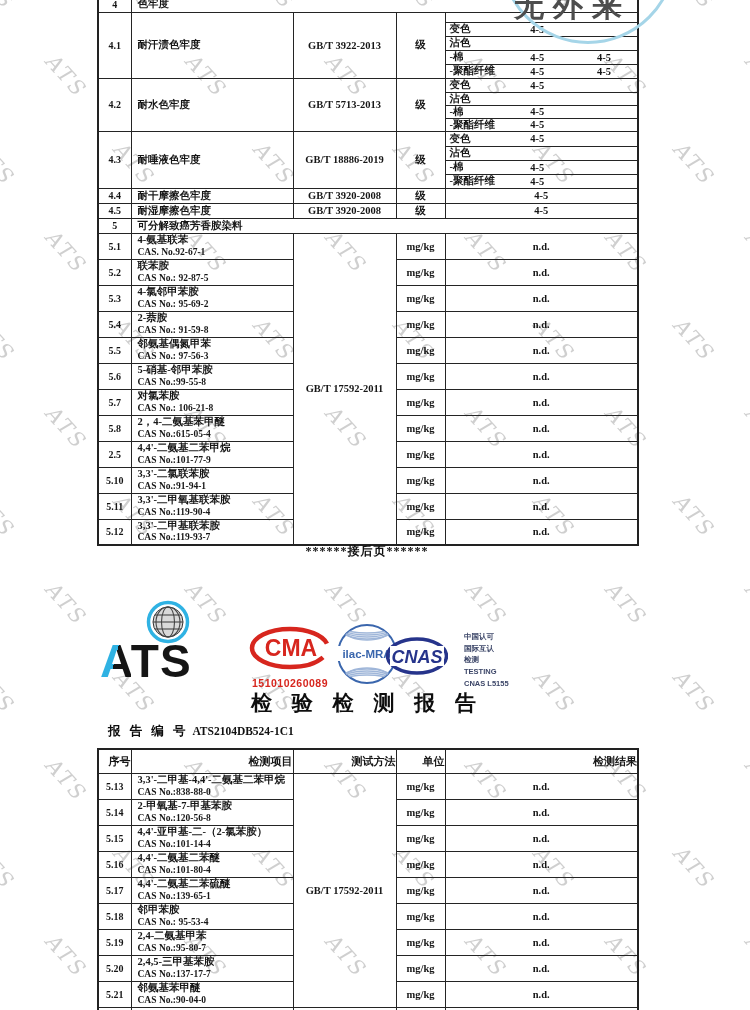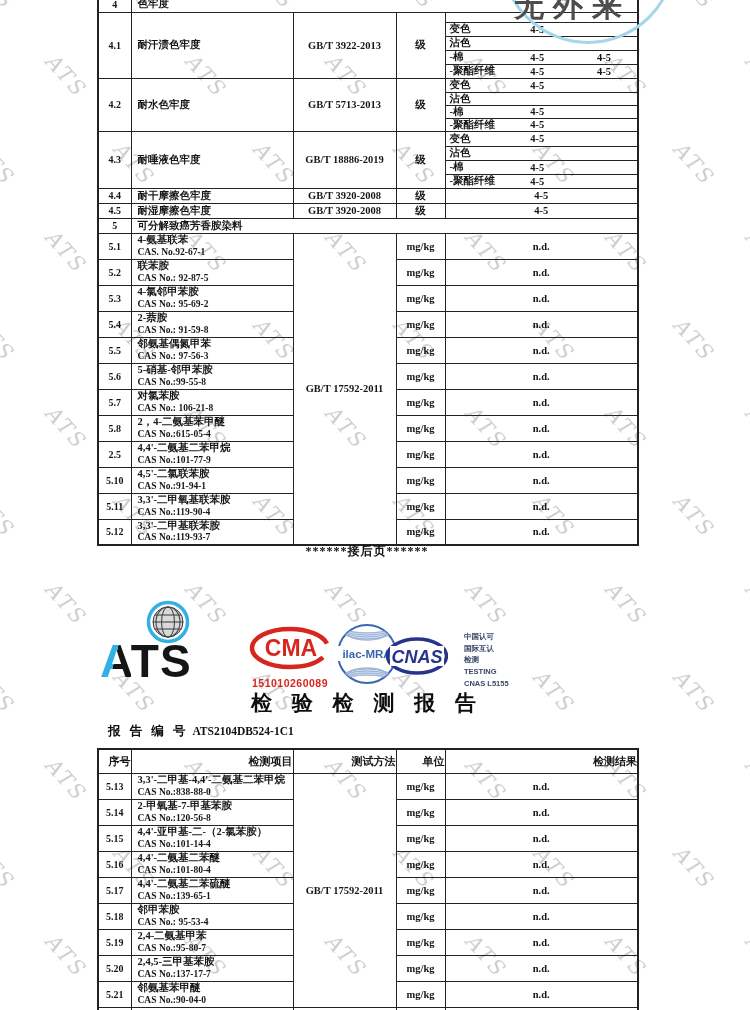--- a/index.html
+++ b/index.html
@@ -342,21 +342,21 @@
             <td>
               <div class="iname">4,4'-二氨基二苯甲烷</div>
               <div class="cas">CAS No.:101-77-9</div>
             </td>
             <td class="c-ctr">mg/kg</td>
             <td class="c-ctr">n.d.</td>
           </tr>
           <tr class="amine">
             <td class="c-no">5.10</td>
             <td>
-              <div class="iname">4,5'-二氯联苯胺</div>
+              <div class="iname">3,3'-二氯联苯胺</div>
               <div class="cas">CAS No.:91-94-1</div>
             </td>
             <td class="c-ctr">mg/kg</td>
             <td class="c-ctr">n.d.</td>
           </tr>
           <tr class="amine">
             <td class="c-no">5.11</td>
             <td>
               <div class="iname">3,3'-二甲氧基联苯胺</div>
               <div class="cas">CAS No.:119-90-4</div>

